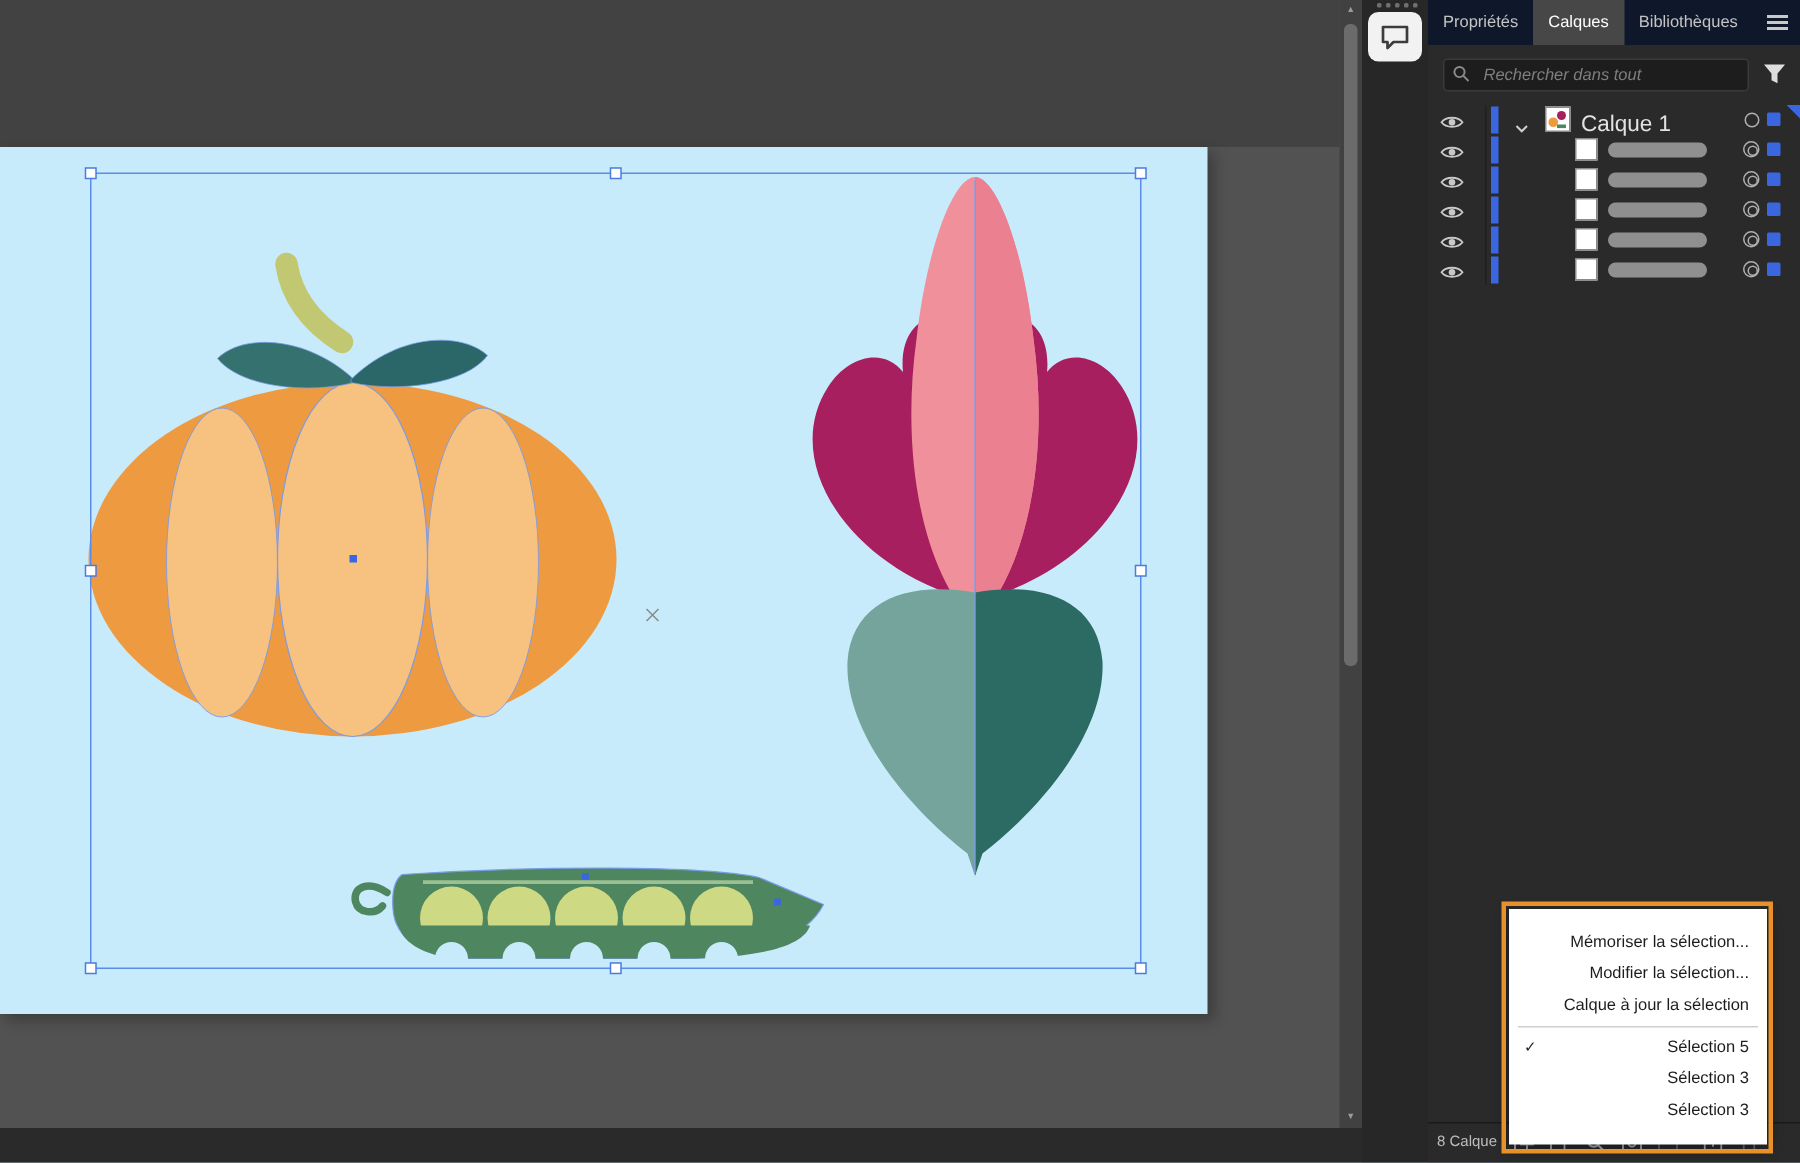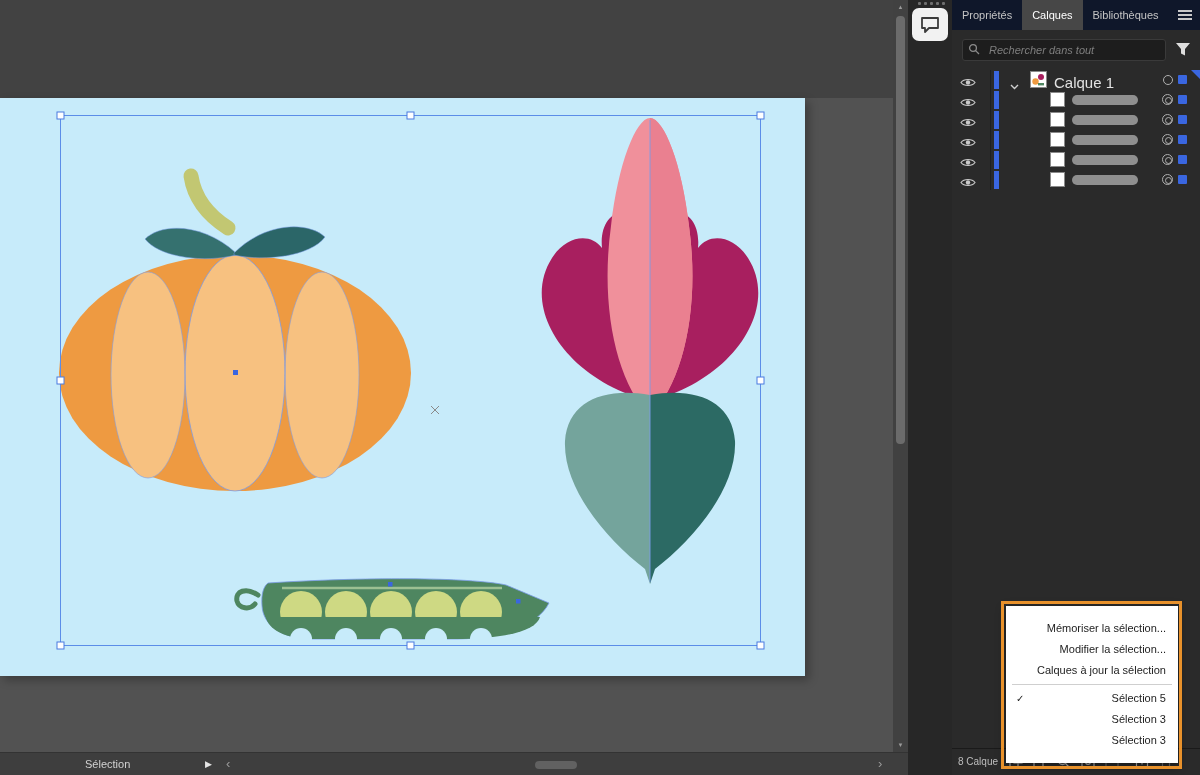--- a/index.html
+++ b/index.html
@@ -139,27 +139,20 @@
         </g>
       </svg>
     </div>
 
     <div class="v-scrollbar">
       <div class="arrow" style="top:4px;">▲</div>
       <div class="thumb"></div>
       <div class="arrow" style="bottom:4px;">▼</div>
     </div>
 
-    <div class="canvas-bottombar">
-      <span class="tool-status">Sélection</span>
-      <span class="bb-play">▶</span>
-      <span class="bb-chev-left">‹</span>
-      <div class="h-thumb"></div>
-      <span class="bb-chev-right">›</span>
-    </div>
   </div>
 
   <div class="dock-strip">
     <div class="grip-dots">
         <i></i>
         <i></i>
         <i></i>
         <i></i>
         <i></i>
       </div>
@@ -322,21 +315,21 @@
             <path d="M4.5,5 V13 H11.5 V5" fill="none" stroke="#6f6f6f" stroke-width="1.2"></path>
             <path d="M3,4.5 H13 M6.5,2.5 H9.5" stroke="#6f6f6f" stroke-width="1.2"></path>
           </svg>
       </span>
     </div>
   </div>
 
   <div class="ctx-menu">
     <div class="ctx-item">Mémoriser la sélection...</div>
     <div class="ctx-item">Modifier la sélection...</div>
-    <div class="ctx-item">Calques à jour la sélection</div>
+    <div class="ctx-item">Calque à jour la sélection</div>
     <div class="ctx-sep"></div>
     <div class="ctx-item">
       <span class="ctx-check">✓</span>
       <span>Sélection 5</span>
     </div>
     <div class="ctx-item">
       <span>Sélection 3</span>
     </div>
     <div class="ctx-item">
       <span>Sélection 3</span>

